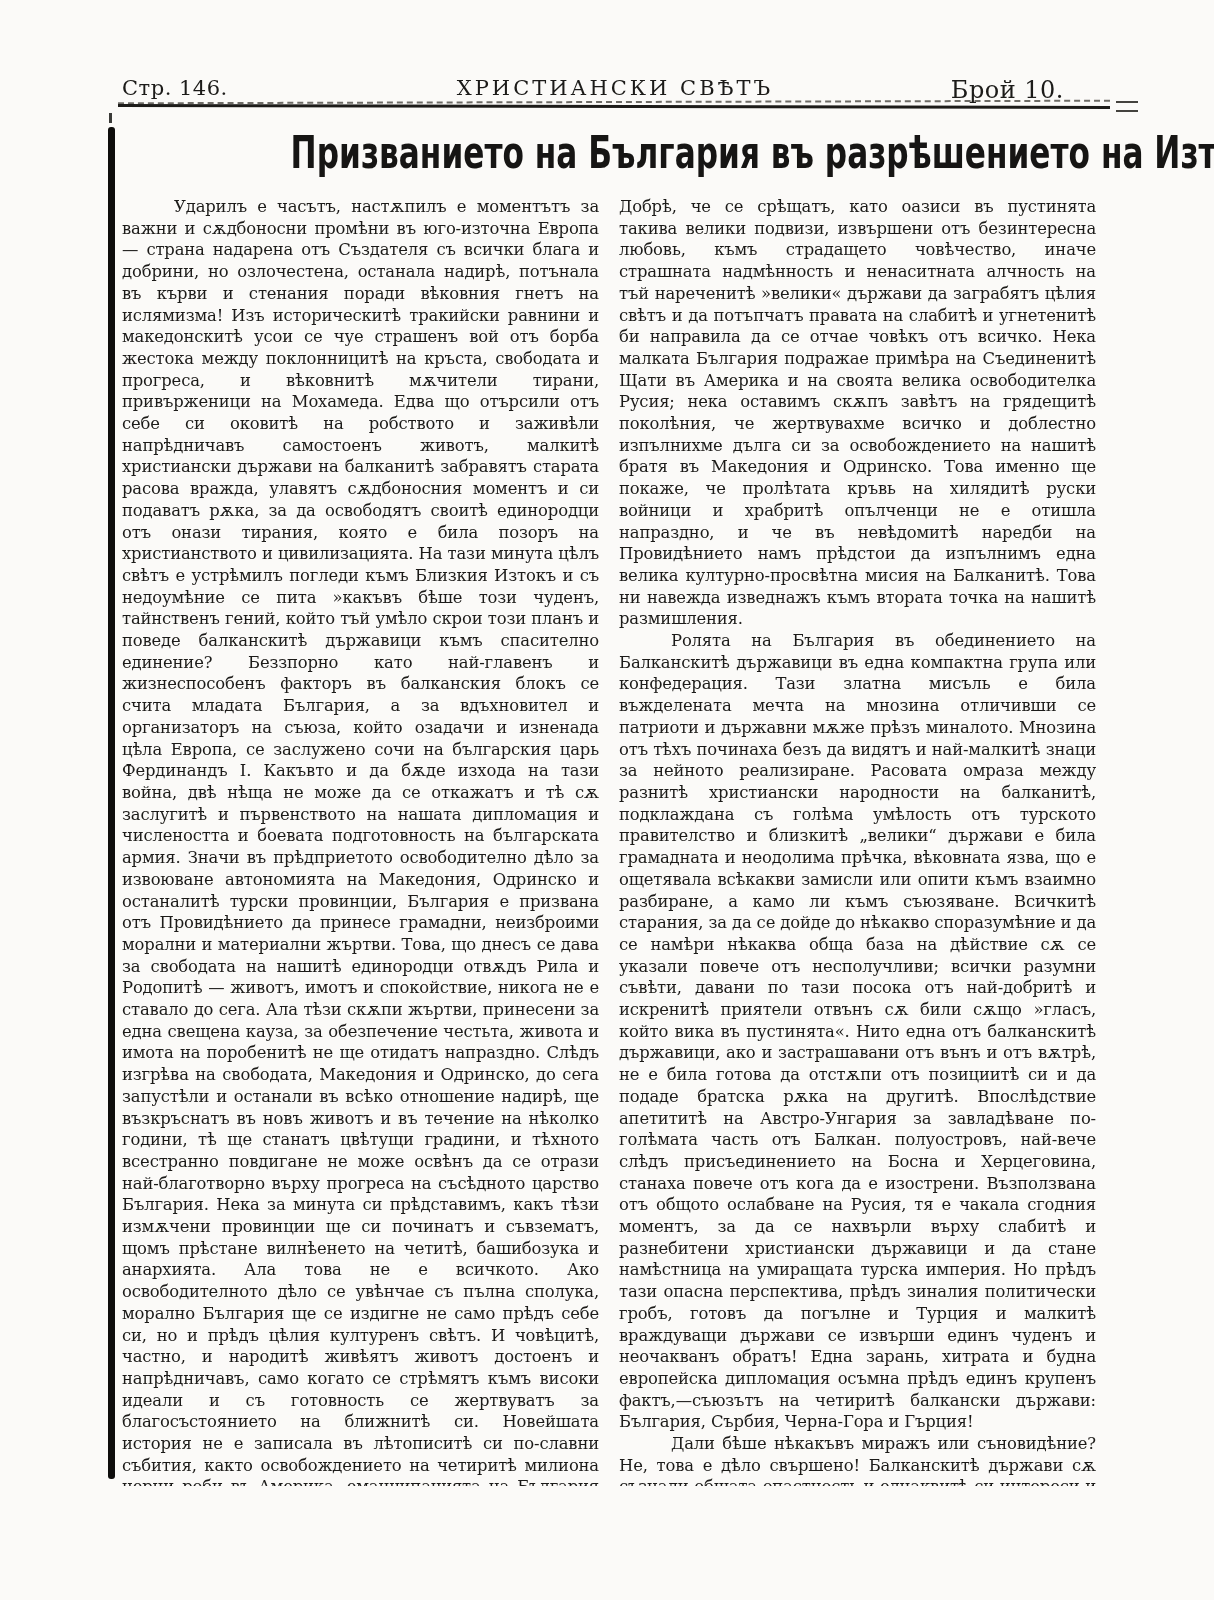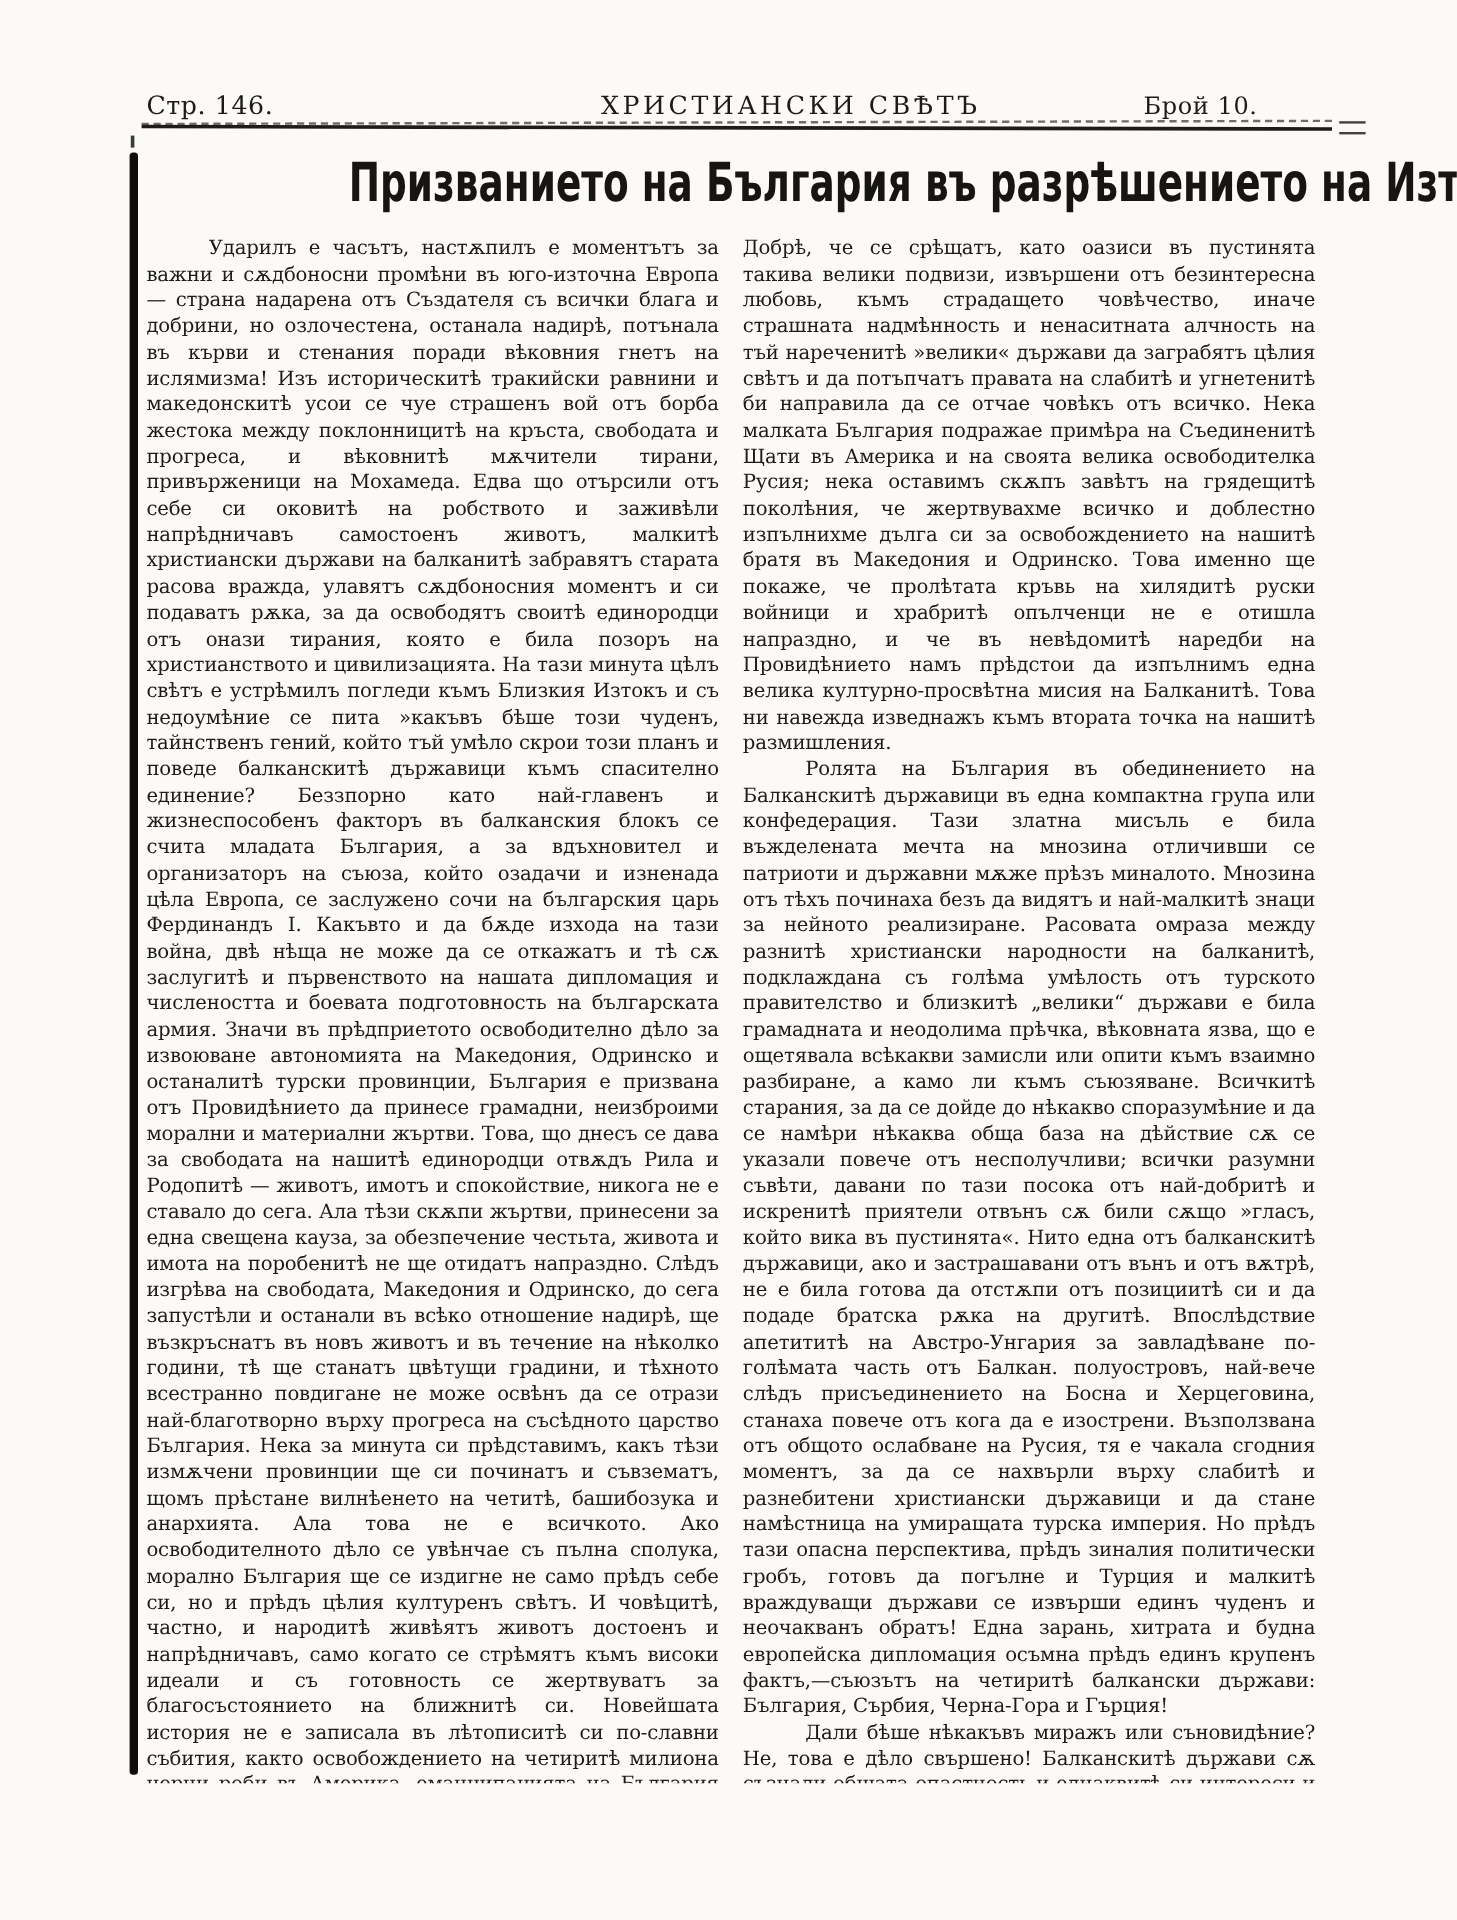--- a/index.html
+++ b/index.html
@@ -9,22 +9,22 @@
     font-family:"DejaVu Serif","Liberation Serif",serif;
   }
   
   .scan-strip{position:absolute;left:108px;top:127px;width:7px;height:1352px;
     background:#0e0d0c;border-radius:3px;}
   .scan-strip:after{content:"";position:absolute;left:1px;top:-14px;width:3px;height:10px;background:#3a3a38;}
 
   .masthead{position:absolute;left:122px;top:76px;width:986px;height:26px;
     display:flex;justify-content:space-between;align-items:flex-start;}
   .page-label{font-size:21px;letter-spacing:0.5px;}
-  .journal-title{font-size:21px;letter-spacing:3px;position:absolute;left:50%;transform:translateX(-50%);margin-left:44px;}
-  .issue-label{font-size:20px;letter-spacing:0.5px;margin-right:60px;}
+  .journal-title{font-size:21px;letter-spacing:3px;position:absolute;left:50%;transform:translateX(-50%);}
+  .issue-label{font-size:24px;letter-spacing:0.5px;margin-right:44px;}
 
   .masthead-rule{position:absolute;left:118px;top:101px;width:992px;height:8px;}
   .masthead-rule .r1{height:0;border-top:2px dashed #6f6d68;transform:rotate(-0.15deg);}
   .masthead-rule .r2{height:0;border-top:3px solid #1d1c1a;margin-top:2px;transform:rotate(0.12deg);}
   .rule-tick{position:absolute;right:-28px;top:0px;width:22px;height:7px;
     border-top:2px solid #44423e;border-bottom:2px solid #44423e;}
 
   .headline{position:absolute;left:120px;top:128px;width:986px;text-align:center;}
   .headline-inner{
     display:inline-block;

